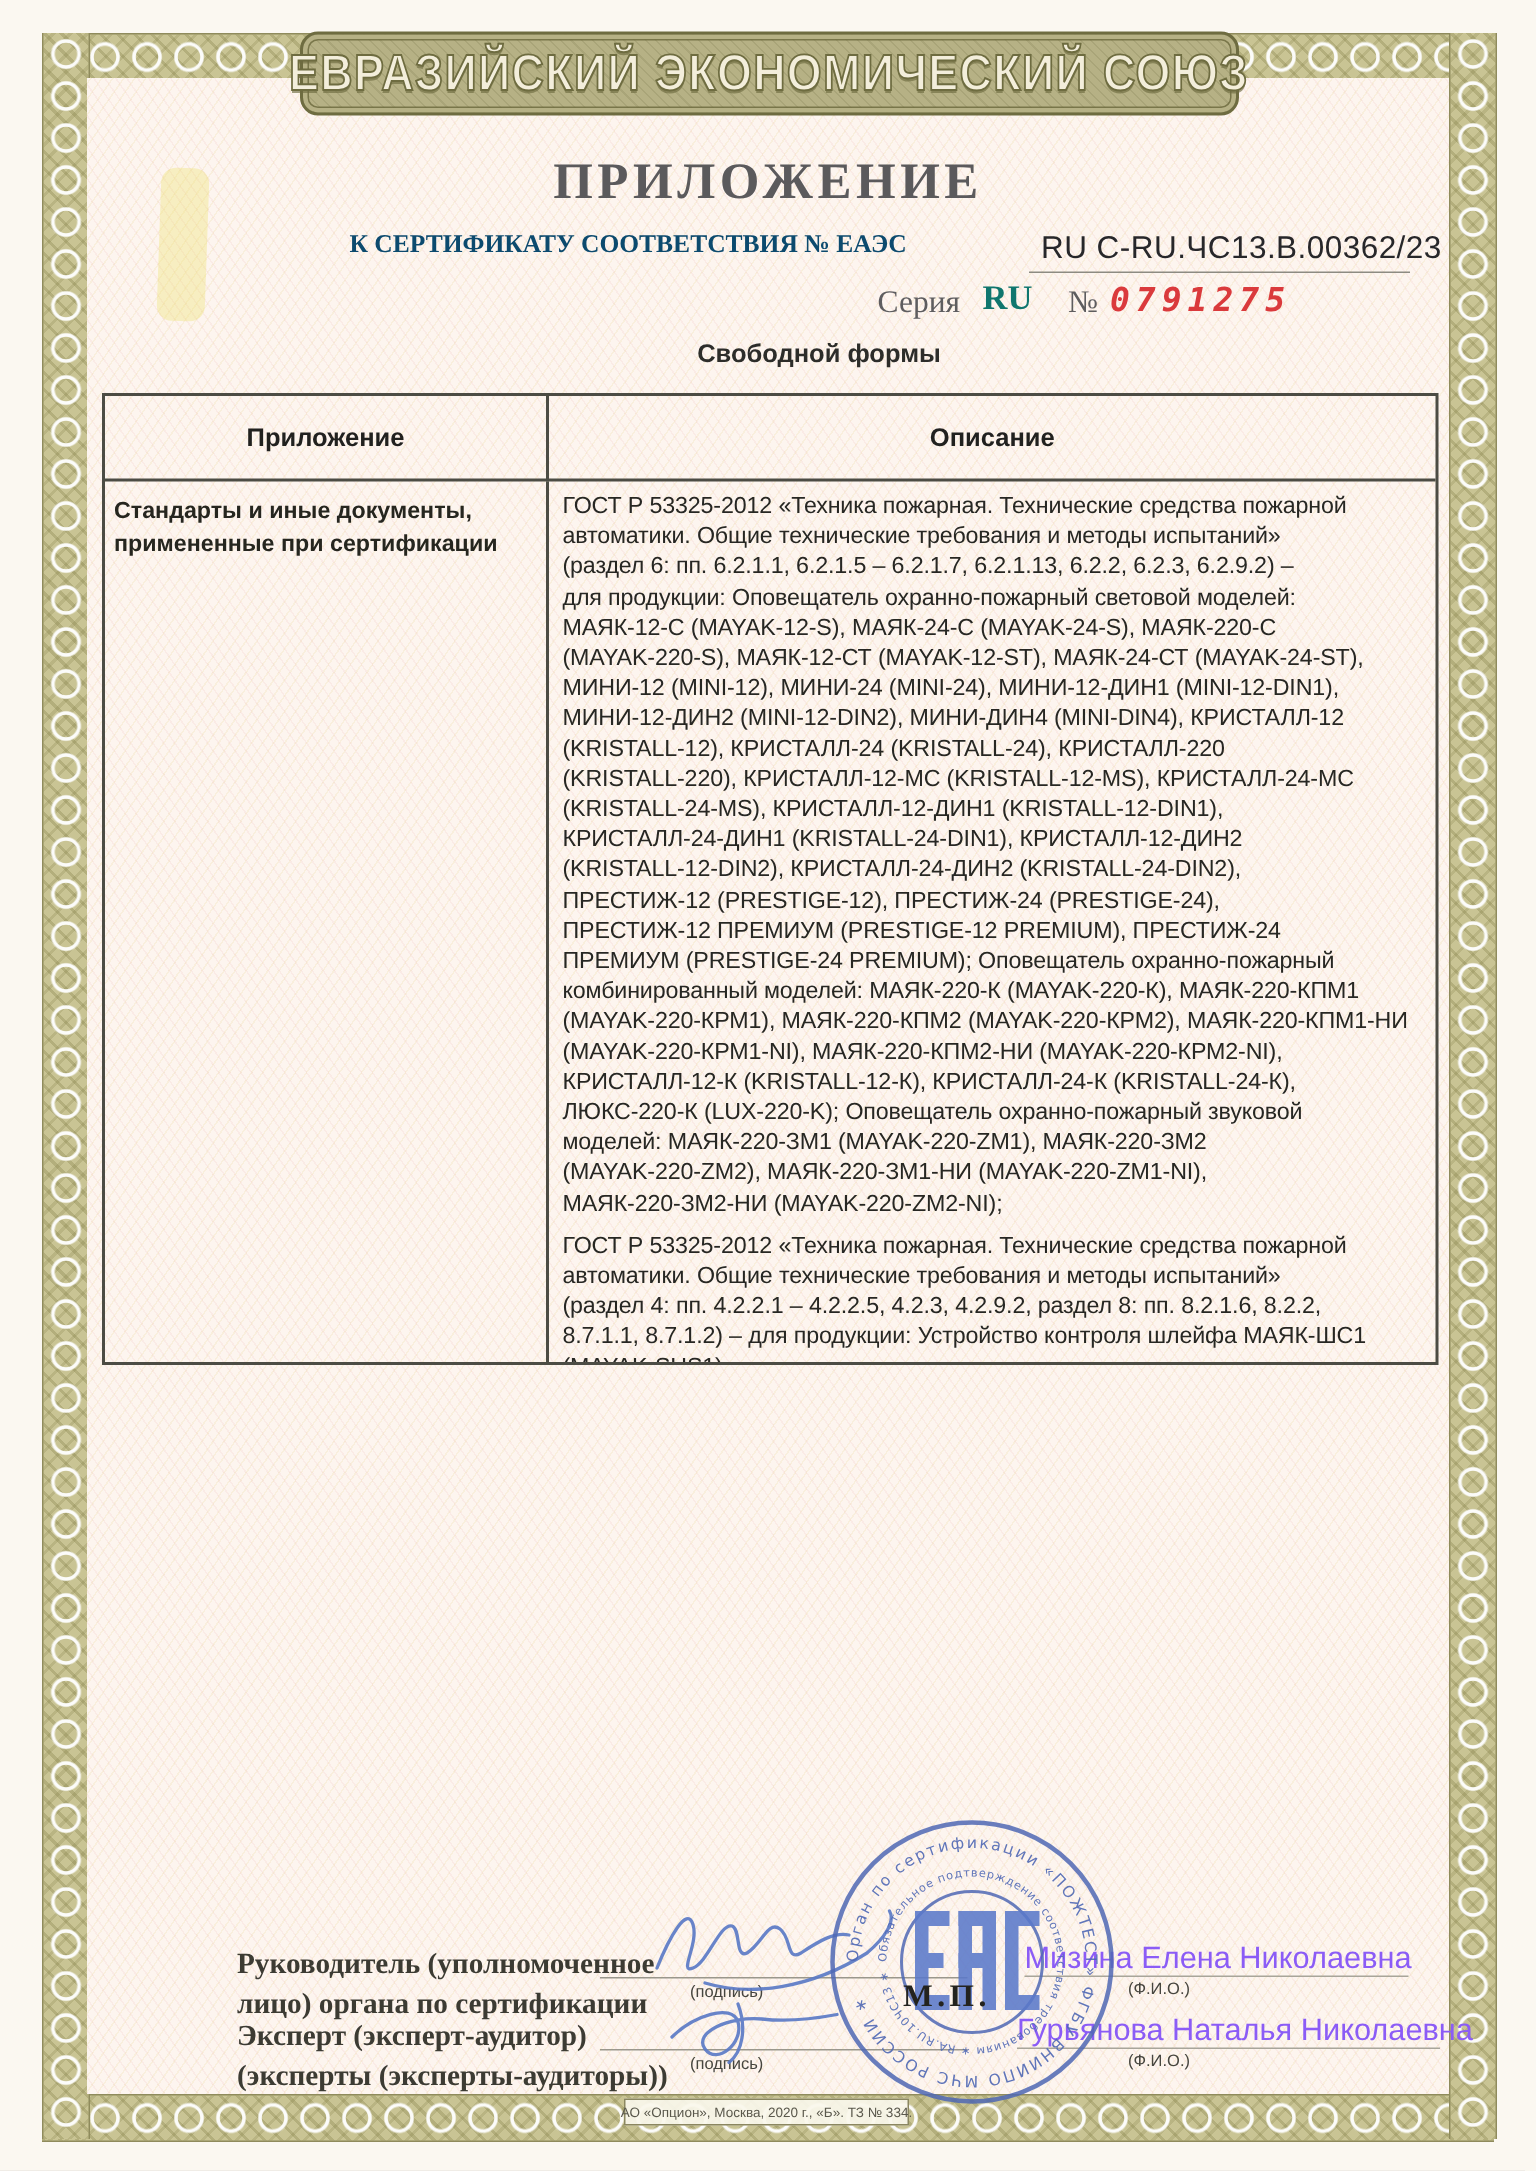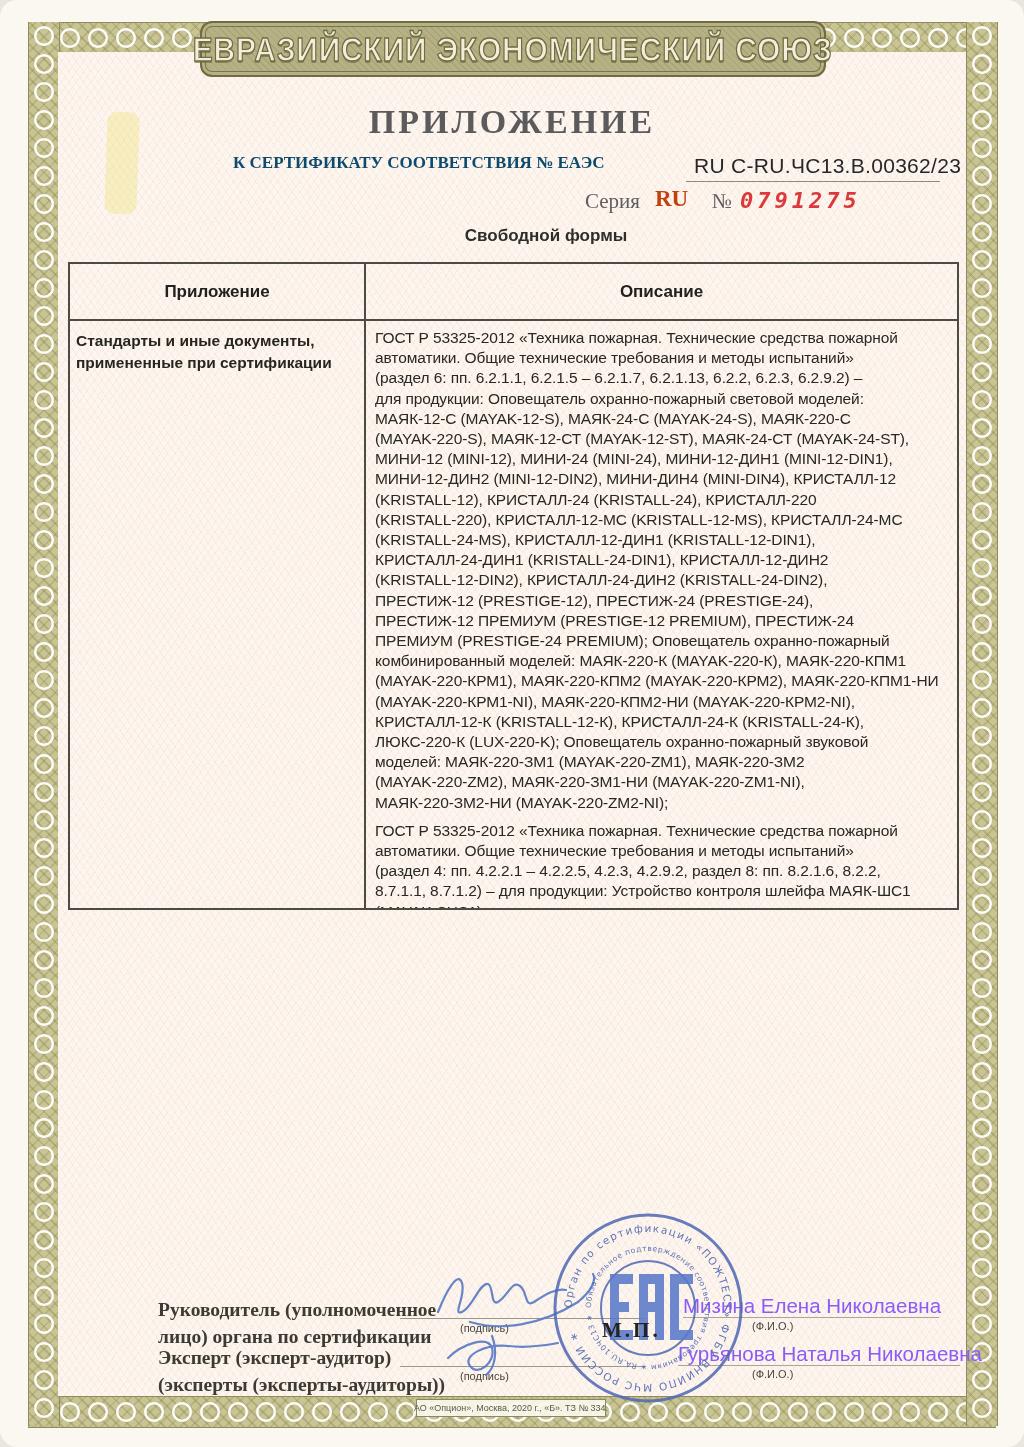--- a/index.html
+++ b/index.html
@@ -1,20 +1,19 @@
 <!DOCTYPE html>
 <html><head>
 <meta charset="utf-8">
 <style>
   html,body{margin:0;padding:0;background:#e8e6de;}
   .page{
     position:relative;width:1024px;height:1447px;overflow:hidden;
     background:#fbf8f1;
     font-family:"Liberation Sans",sans-serif;
-    border-radius:17px;
   }
   
   .band{position:absolute;background-color:#c9c494;}
   .band.h{
     background-image:
       radial-gradient(circle 11px at 14px 15px, rgba(201,196,148,0) 7.2px, rgba(255,255,255,.95) 7.8px, rgba(255,255,255,.95) 9.4px, rgba(201,196,148,0) 10.4px),
       repeating-linear-gradient(45deg, rgba(128,124,68,.30) 0 2px, rgba(0,0,0,0) 2px 8px),
       repeating-linear-gradient(-45deg, rgba(128,124,68,.22) 0 2px, rgba(0,0,0,0) 2px 8px);
     background-size:28px 30px,auto,auto;
     border-top:1px solid #8f8b5c;border-bottom:1px solid #8f8b5c;
@@ -68,21 +67,21 @@
   .subtitle-label{
     position:absolute;left:233px;top:153px;
     font-family:"Liberation Serif",serif;font-weight:bold;font-size:17px;color:#0c4a6e;
   }
   .cert-number{
     position:absolute;left:694px;top:154px;
     font-size:21px;color:#27272a;letter-spacing:.3px;white-space:nowrap;
   }
   .cert-underline{position:absolute;left:686px;top:181px;width:254px;border-bottom:1.5px solid #8d8b82;}
   .series-label{position:absolute;left:585px;top:189px;font-family:"Liberation Serif",serif;font-size:21px;color:#5e5d5f;}
-  .series-value{position:absolute;left:655px;top:186px;font-family:"Liberation Serif",serif;font-weight:bold;font-size:23px;color:#c2410c;}
+  .series-value{position:absolute;left:655px;top:186px;font-family:"Liberation Serif",serif;font-weight:bold;font-size:23px;color:#0f766e;}
   .number-sign{position:absolute;left:712px;top:189px;font-family:"Liberation Serif",serif;font-size:21px;color:#5e5d5f;}
   .blank-number{
     position:absolute;left:740px;top:188px;
     font-family:"DejaVu Sans Mono",monospace;font-weight:bold;font-size:22px;
     color:#da3a3c;letter-spacing:4px;font-style:italic;
   }
   .form-note{
     position:absolute;left:58px;top:226px;width:976px;text-align:center;
     font-weight:bold;font-size:17px;color:#2d2d2a;
   }

